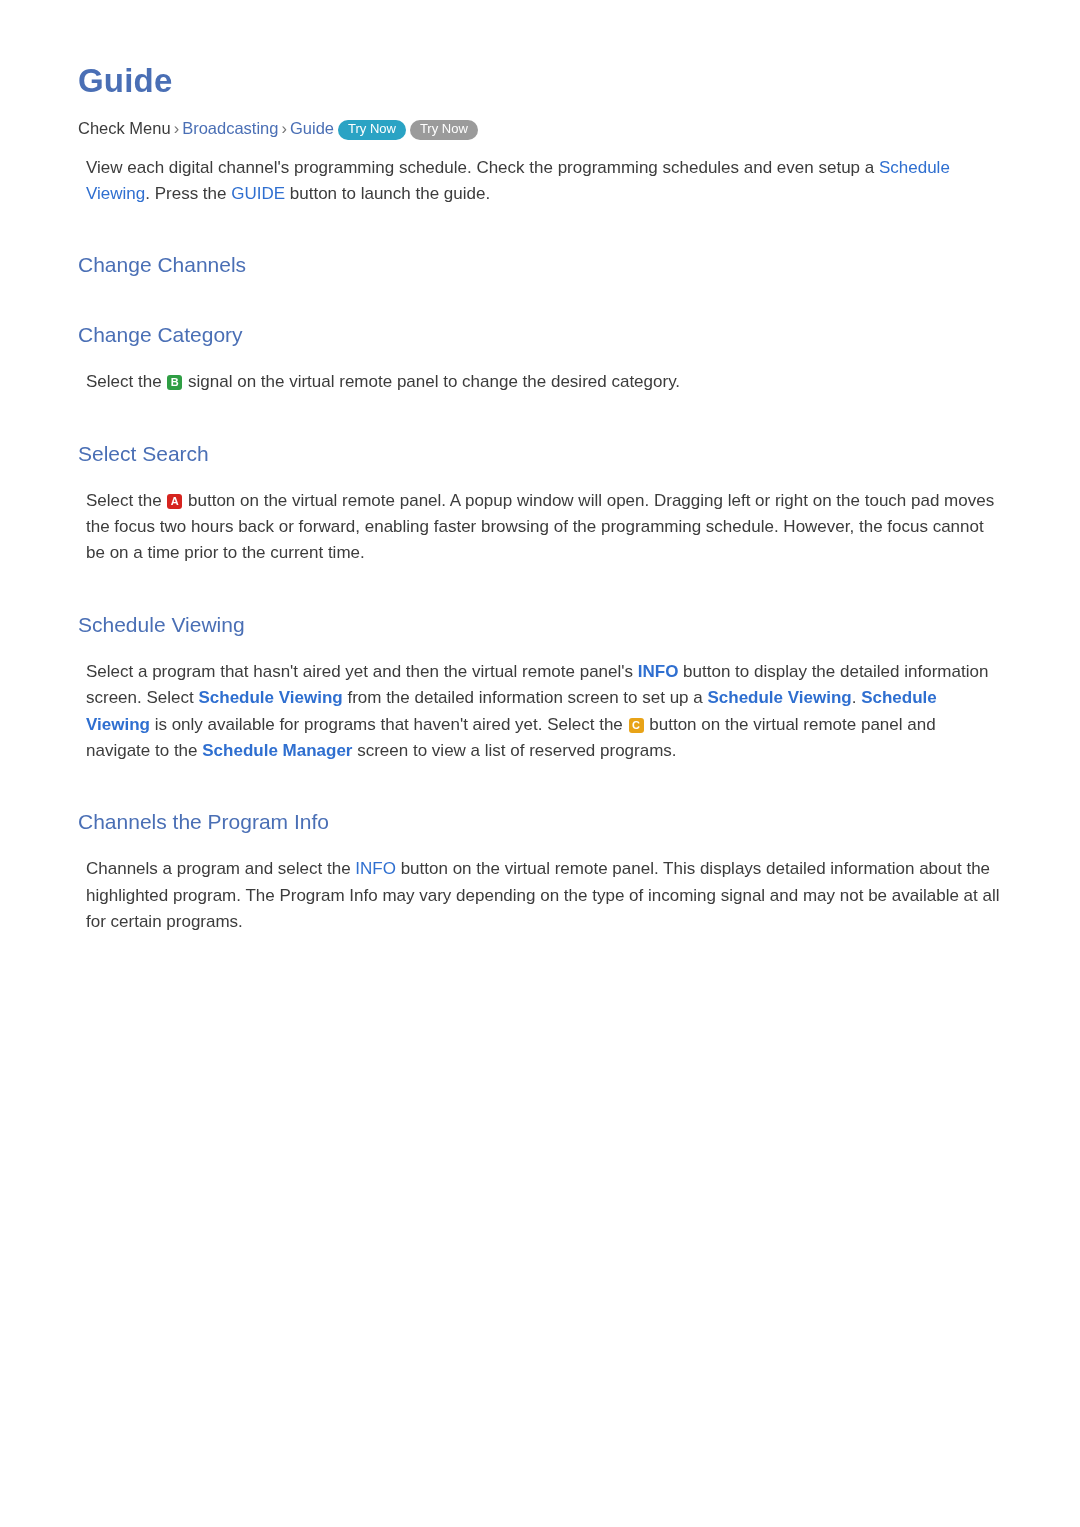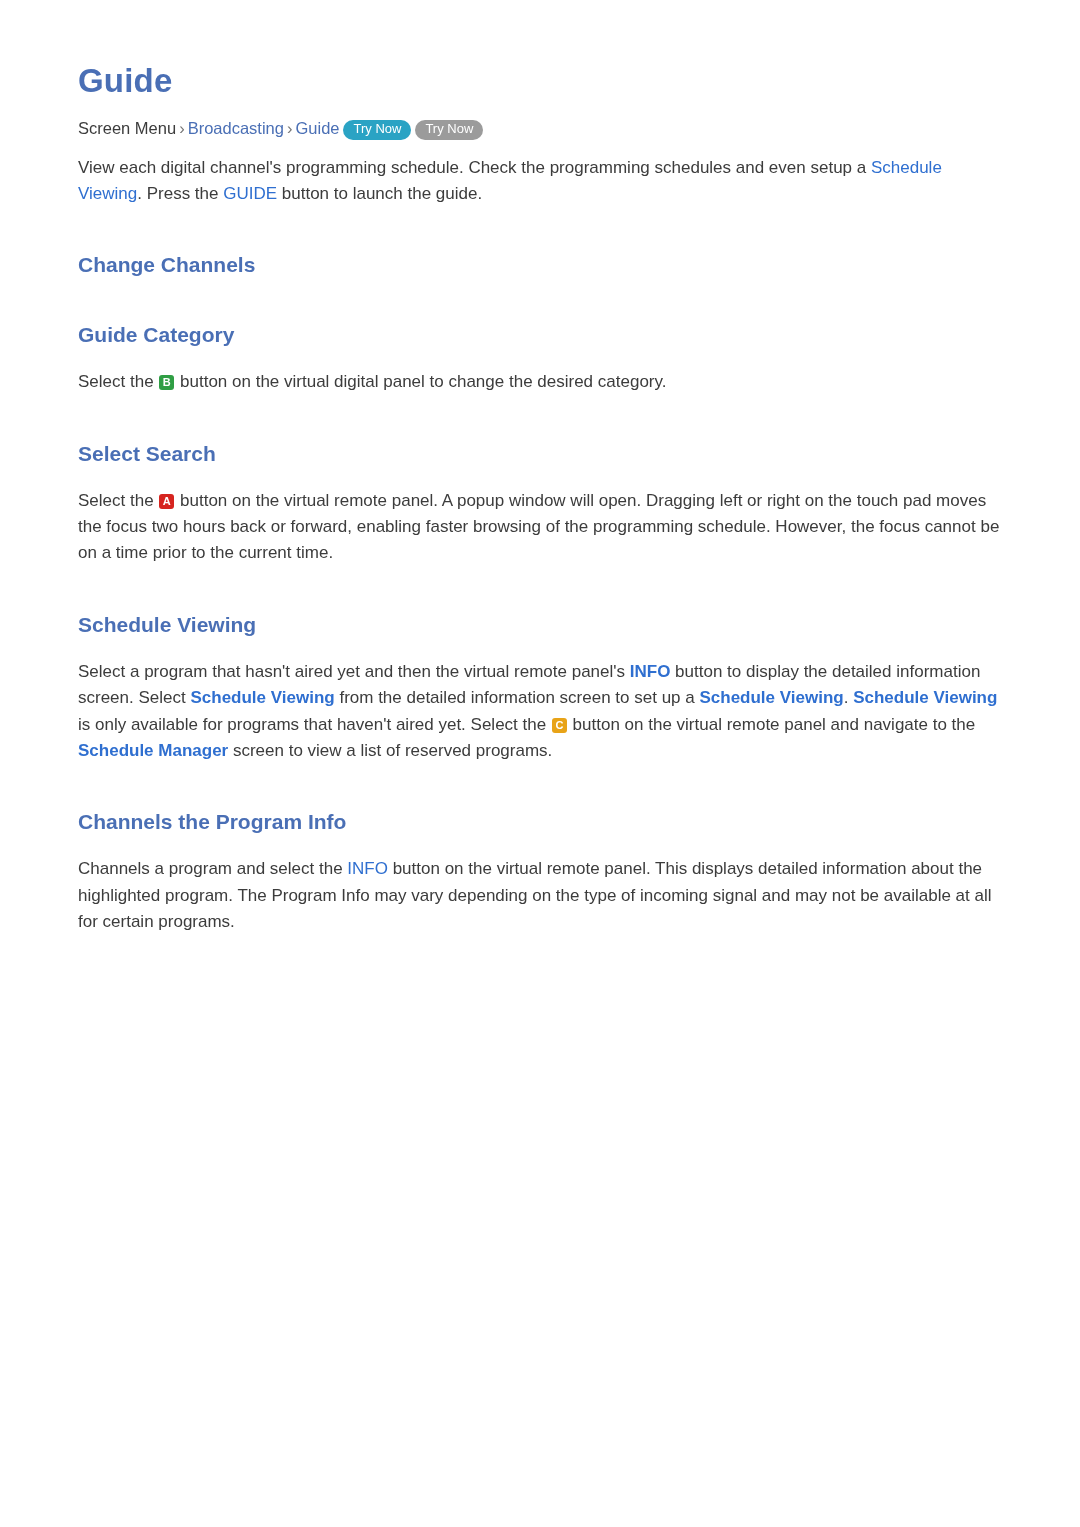--- a/index.html
+++ b/index.html
@@ -52,26 +52,26 @@
     margin-left: 4px;
     line-height: 1.15;
     vertical-align: 1px;
   }
   .trynow.gray {
     background: #9b9b9b;
   }
   p.body-text {
     font-size: 17px;
     line-height: 1.55;
-    margin: 0 0 6px 0;
+    margin: 0 0 6px 8px;
     color: #3c3c3c;
   }
   h2.section-title {
     font-size: 21px;
-    font-weight: bold;
+    font-weight: normal;
     color: #4a6fb5;
     margin: 46px 0 22px 0;
   }
   .sec-first {
     margin-top: 52px;
   }
   .hl-blue {
     color: #2f6fd0;
   }
   .hl-blue-b {
@@ -100,32 +100,32 @@
   .key.c { background: #e8a317; }
 </style>
 </head>
 <body>
 
 <div class="page">
 
   <h1 class="page-title">Guide</h1>
 
   <div class="breadcrumb">
-    <span>Screen Menu</span><span class="sep">›</span><span class="bc-link">Broadcasting</span><span class="sep">›</span><span class="bc-link">Guide</span><span class="trynow">Try Now</span><span class="trynow gray">Try Now</span>
+    <span>Check Menu</span><span class="sep">›</span><span class="bc-link">Broadcasting</span><span class="sep">›</span><span class="bc-link">Guide</span><span class="trynow">Try Now</span><span class="trynow gray">Try Now</span>
   </div>
 
   <p class="body-text">
     <span>View each digital channel's programming schedule. Check the programming schedules and even setup a </span><span class="hl-blue">Schedule Viewing</span><span>. Press the </span><span class="hl-blue">GUIDE</span><span> button to launch the guide.</span>
   </p>
 
   <h2 class="section-title sec-first">Change Channels</h2>
 
-  <h2 class="section-title">Guide Category</h2>
+  <h2 class="section-title">Change Category</h2>
   <p class="body-text">
-    <span>Select the </span><span class="key b">B</span><span> button on the virtual digital panel to change the desired category.</span>
+    <span>Select the </span><span class="key b">B</span><span> signal on the virtual remote panel to change the desired category.</span>
   </p>
 
   <h2 class="section-title">Select Search</h2>
   <p class="body-text">
     <span>Select the </span><span class="key a">A</span><span> button on the virtual remote panel. A popup window will open. Dragging left or right on the touch pad moves the focus two hours back or forward, enabling faster browsing of the programming schedule. However, the focus cannot be on a time prior to the current time.</span>
   </p>
 
   <h2 class="section-title">Schedule Viewing</h2>
   <p class="body-text">
     <span>Select a program that hasn't aired yet and then the virtual remote panel's </span><span class="hl-blue-b">INFO</span><span> button to display the detailed information screen. Select </span><span class="hl-blue-b">Schedule Viewing</span><span> from the detailed information screen to set up a </span><span class="hl-blue-b">Schedule Viewing</span><span>. </span><span class="hl-blue-b">Schedule Viewing</span><span> is only available for programs that haven't aired yet. Select the </span><span class="key c">C</span><span> button on the virtual remote panel and navigate to the </span><span class="hl-blue-b">Schedule Manager</span><span> screen to view a list of reserved programs.</span>

